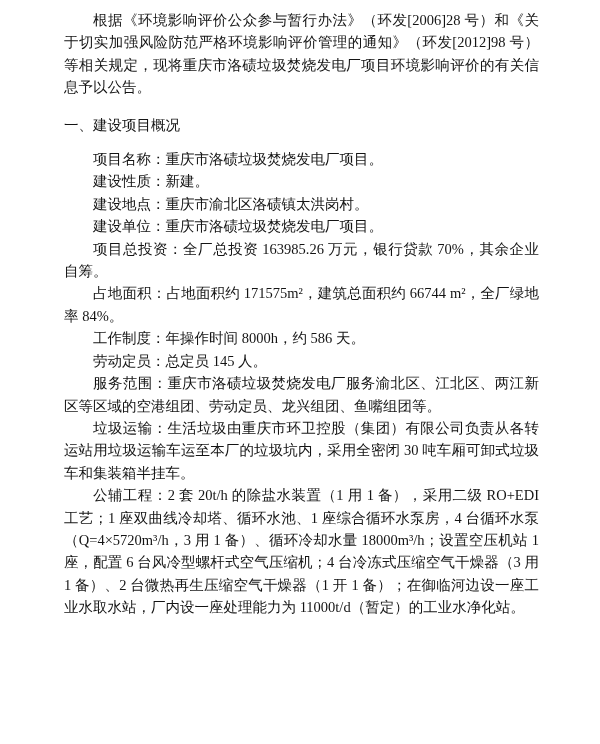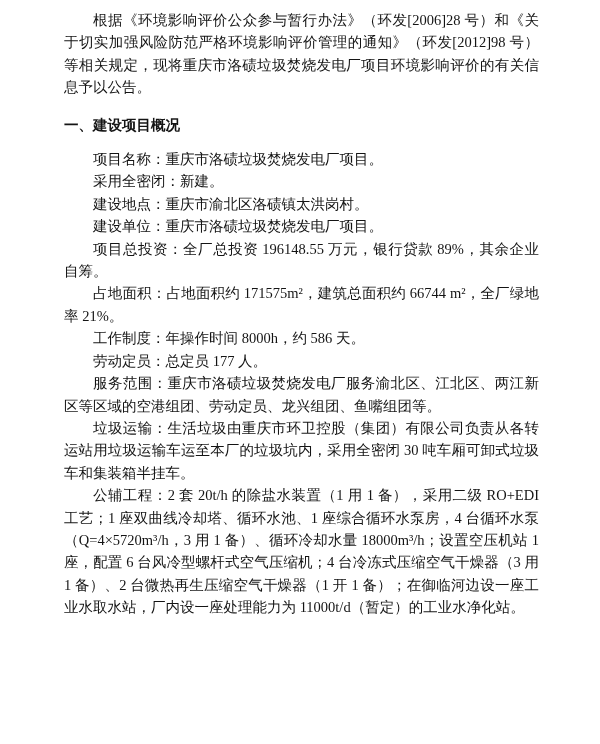--- a/index.html
+++ b/index.html
@@ -19,38 +19,38 @@
     font-size: 14.5px;
     line-height: 22.4px;
     color: #141414;
     text-align: justify;
   }
   .page p {
     margin: 0;
     text-indent: 2em;
   }
   .page p.heading {
-    font-weight: bold;
+    font-weight: normal;
     text-indent: 0;
     text-align: left;
   }
   .h1 { margin-top: 15px !important; }
   .h2 { margin-top: 16px !important; }
   .items-start { margin-top: 12px !important; }
 </style>
 </head>
 <body>
 
 <div class="page">
   <p>根据《环境影响评价公众参与暂行办法》（环发[2006]28 号）和《关于切实加强风险防范严格环境影响评价管理的通知》（环发[2012]98 号）等相关规定，现将重庆市洛碛垃圾焚烧发电厂项目环境影响评价的有关信息予以公告。</p>
   <p class="heading h1">一、建设项目概况</p>
   <p class="items-start">项目名称：重庆市洛碛垃圾焚烧发电厂项目。</p>
-  <p>采用全密闭：新建。</p>
+  <p>建设性质：新建。</p>
   <p>建设地点：重庆市渝北区洛碛镇太洪岗村。</p>
   <p>建设单位：重庆市洛碛垃圾焚烧发电厂项目。</p>
-  <p>项目总投资：全厂总投资 196148.55 万元，银行贷款 89%，其余企业自筹。</p>
-  <p>占地面积：占地面积约 171575m²，建筑总面积约 66744 m²，全厂绿地率 21%。</p>
+  <p>项目总投资：全厂总投资 163985.26 万元，银行贷款 70%，其余企业自筹。</p>
+  <p>占地面积：占地面积约 171575m²，建筑总面积约 66744 m²，全厂绿地率 84%。</p>
   <p>工作制度：年操作时间 8000h，约 586 天。</p>
-  <p>劳动定员：总定员 177 人。</p>
+  <p>劳动定员：总定员 145 人。</p>
   <p>服务范围：重庆市洛碛垃圾焚烧发电厂服务渝北区、江北区、两江新区等区域的空港组团、劳动定员、龙兴组团、鱼嘴组团等。</p>
   <p>垃圾运输：生活垃圾由重庆市环卫控股（集团）有限公司负责从各转运站用垃圾运输车运至本厂的垃圾坑内，采用全密闭 30 吨车厢可卸式垃圾车和集装箱半挂车。</p>
   <p>公辅工程：2 套 20t/h 的除盐水装置（1 用 1 备），采用二级 RO+EDI 工艺；1 座双曲线冷却塔、循环水池、1 座综合循环水泵房，4 台循环水泵（Q=4×5720m³/h，3 用 1 备）、循环冷却水量 18000m³/h；设置空压机站 1 座，配置 6 台风冷型螺杆式空气压缩机；4 台冷冻式压缩空气干燥器（3 用 1 备）、2 台微热再生压缩空气干燥器（1 开 1 备）；在御临河边设一座工业水取水站，厂内设一座处理能力为 11000t/d（暂定）的工业水净化站。</p>
 </div>
 
 </body></html>

